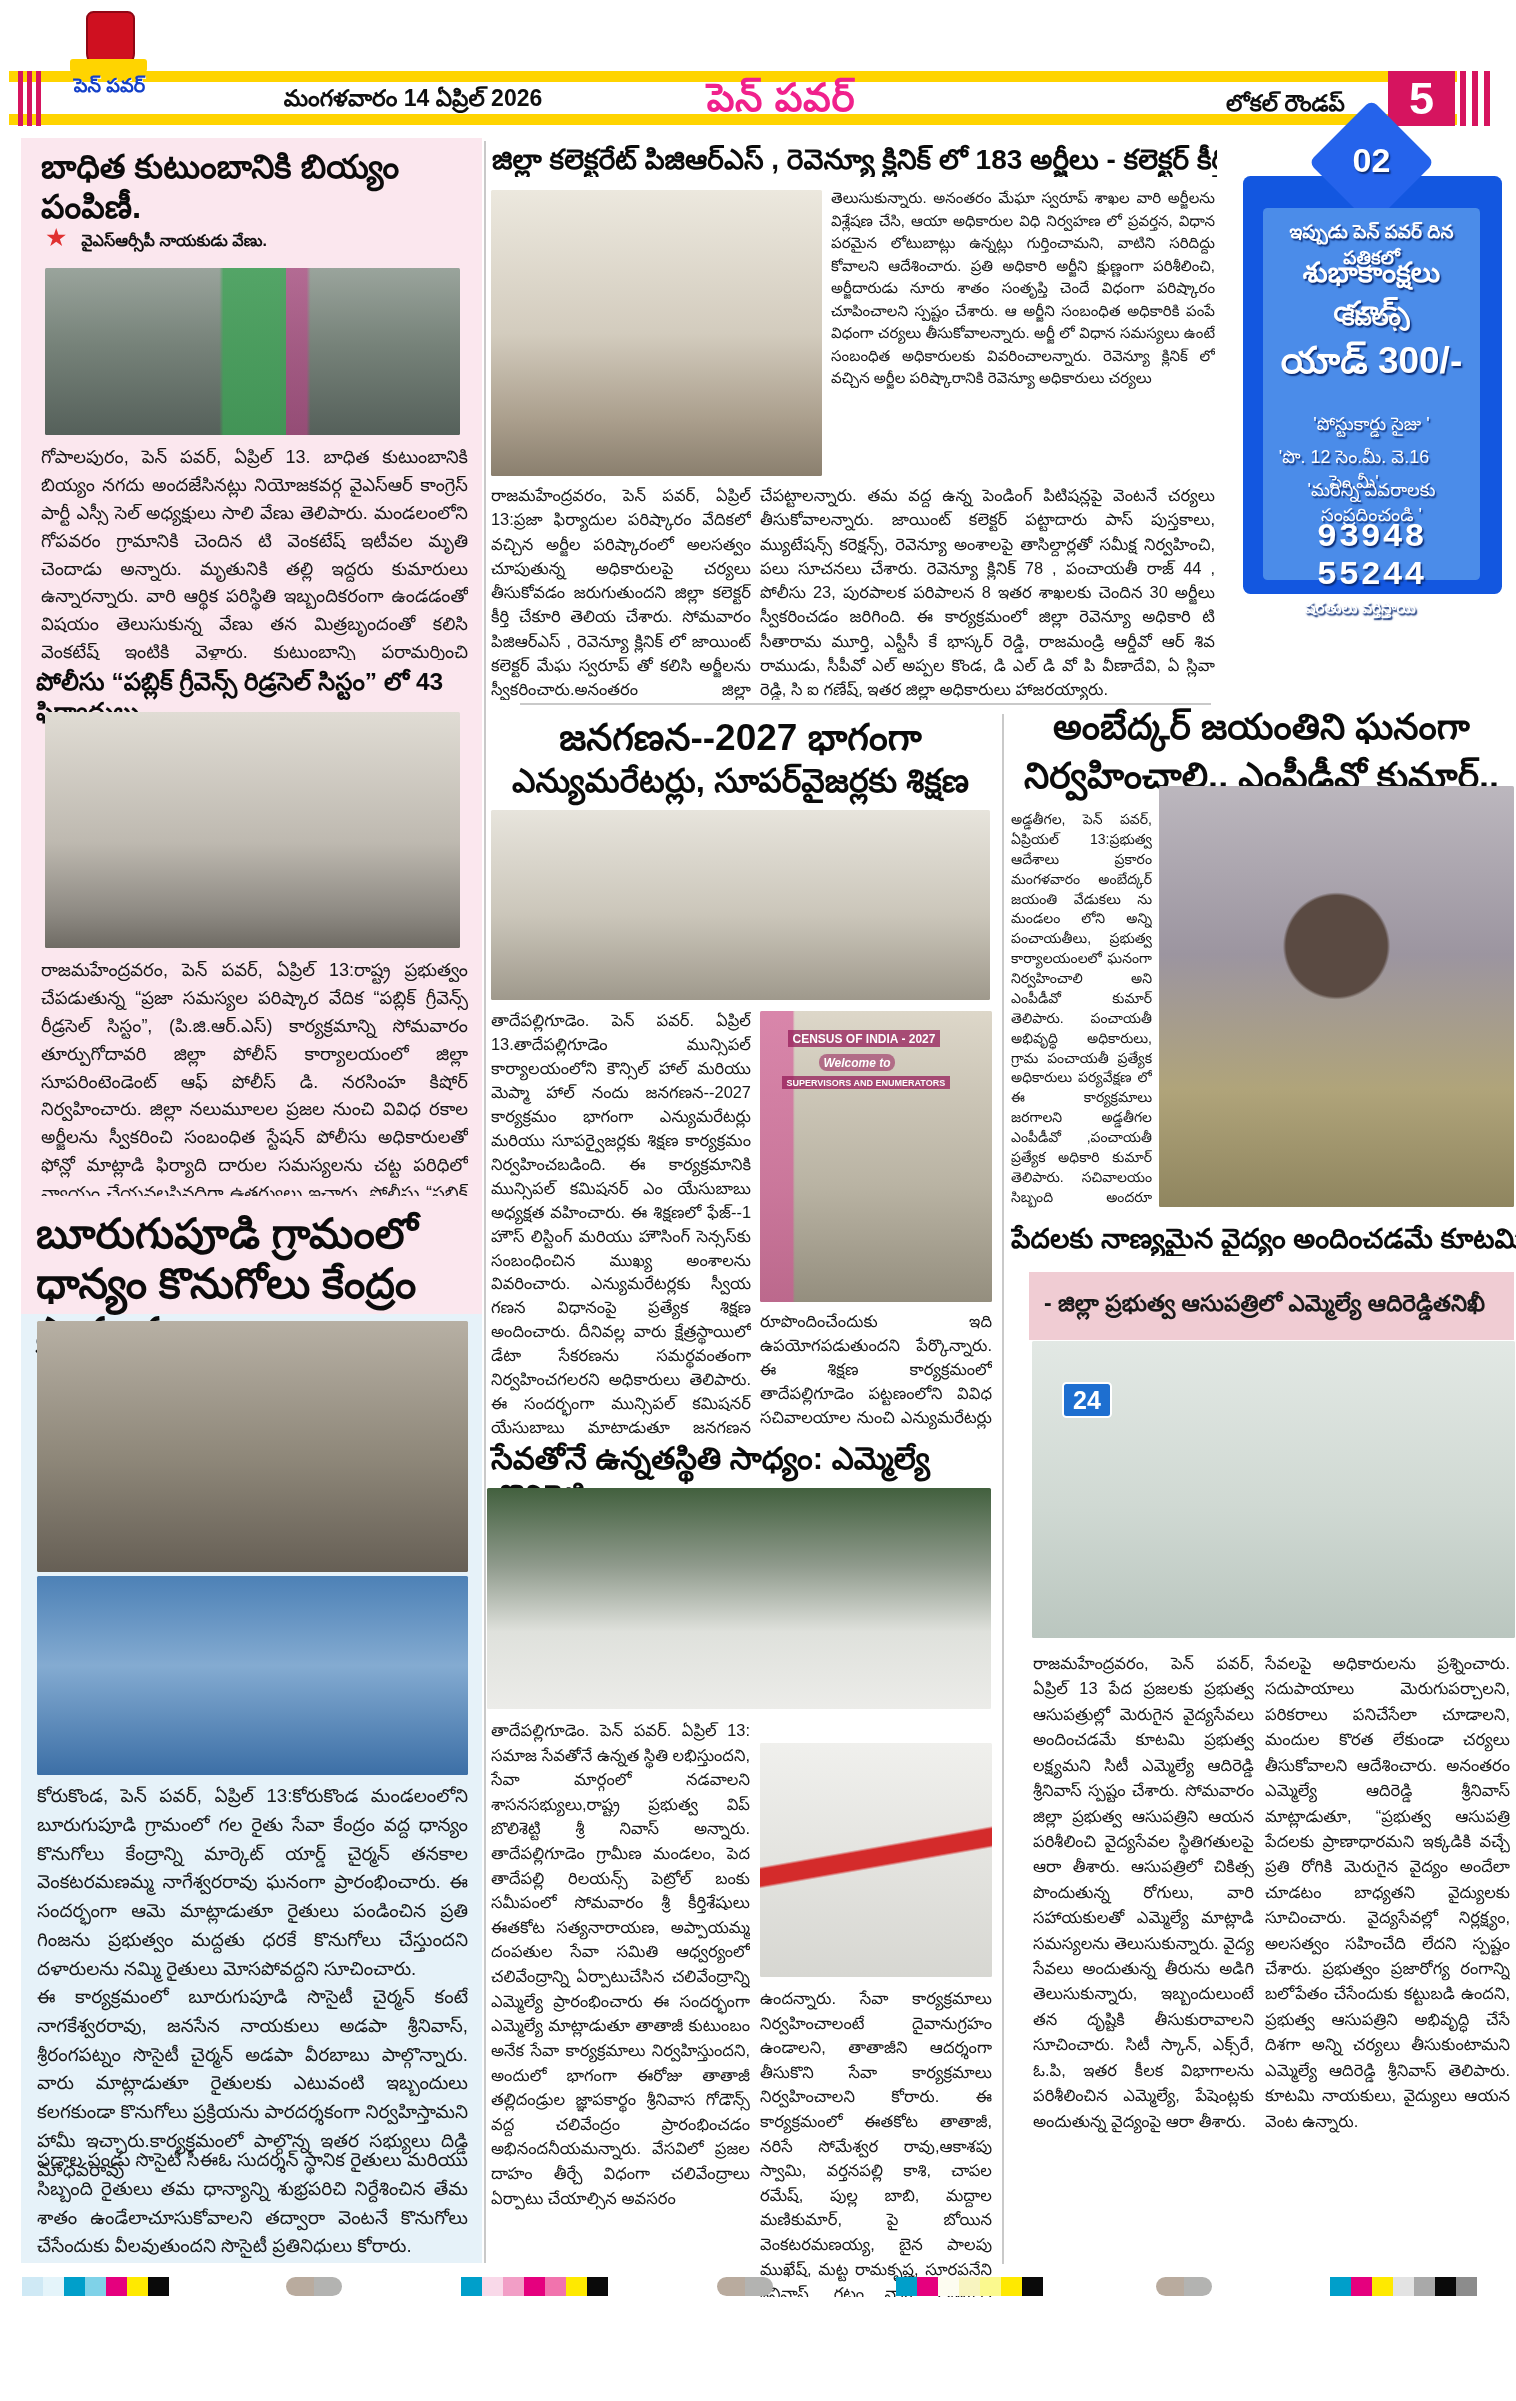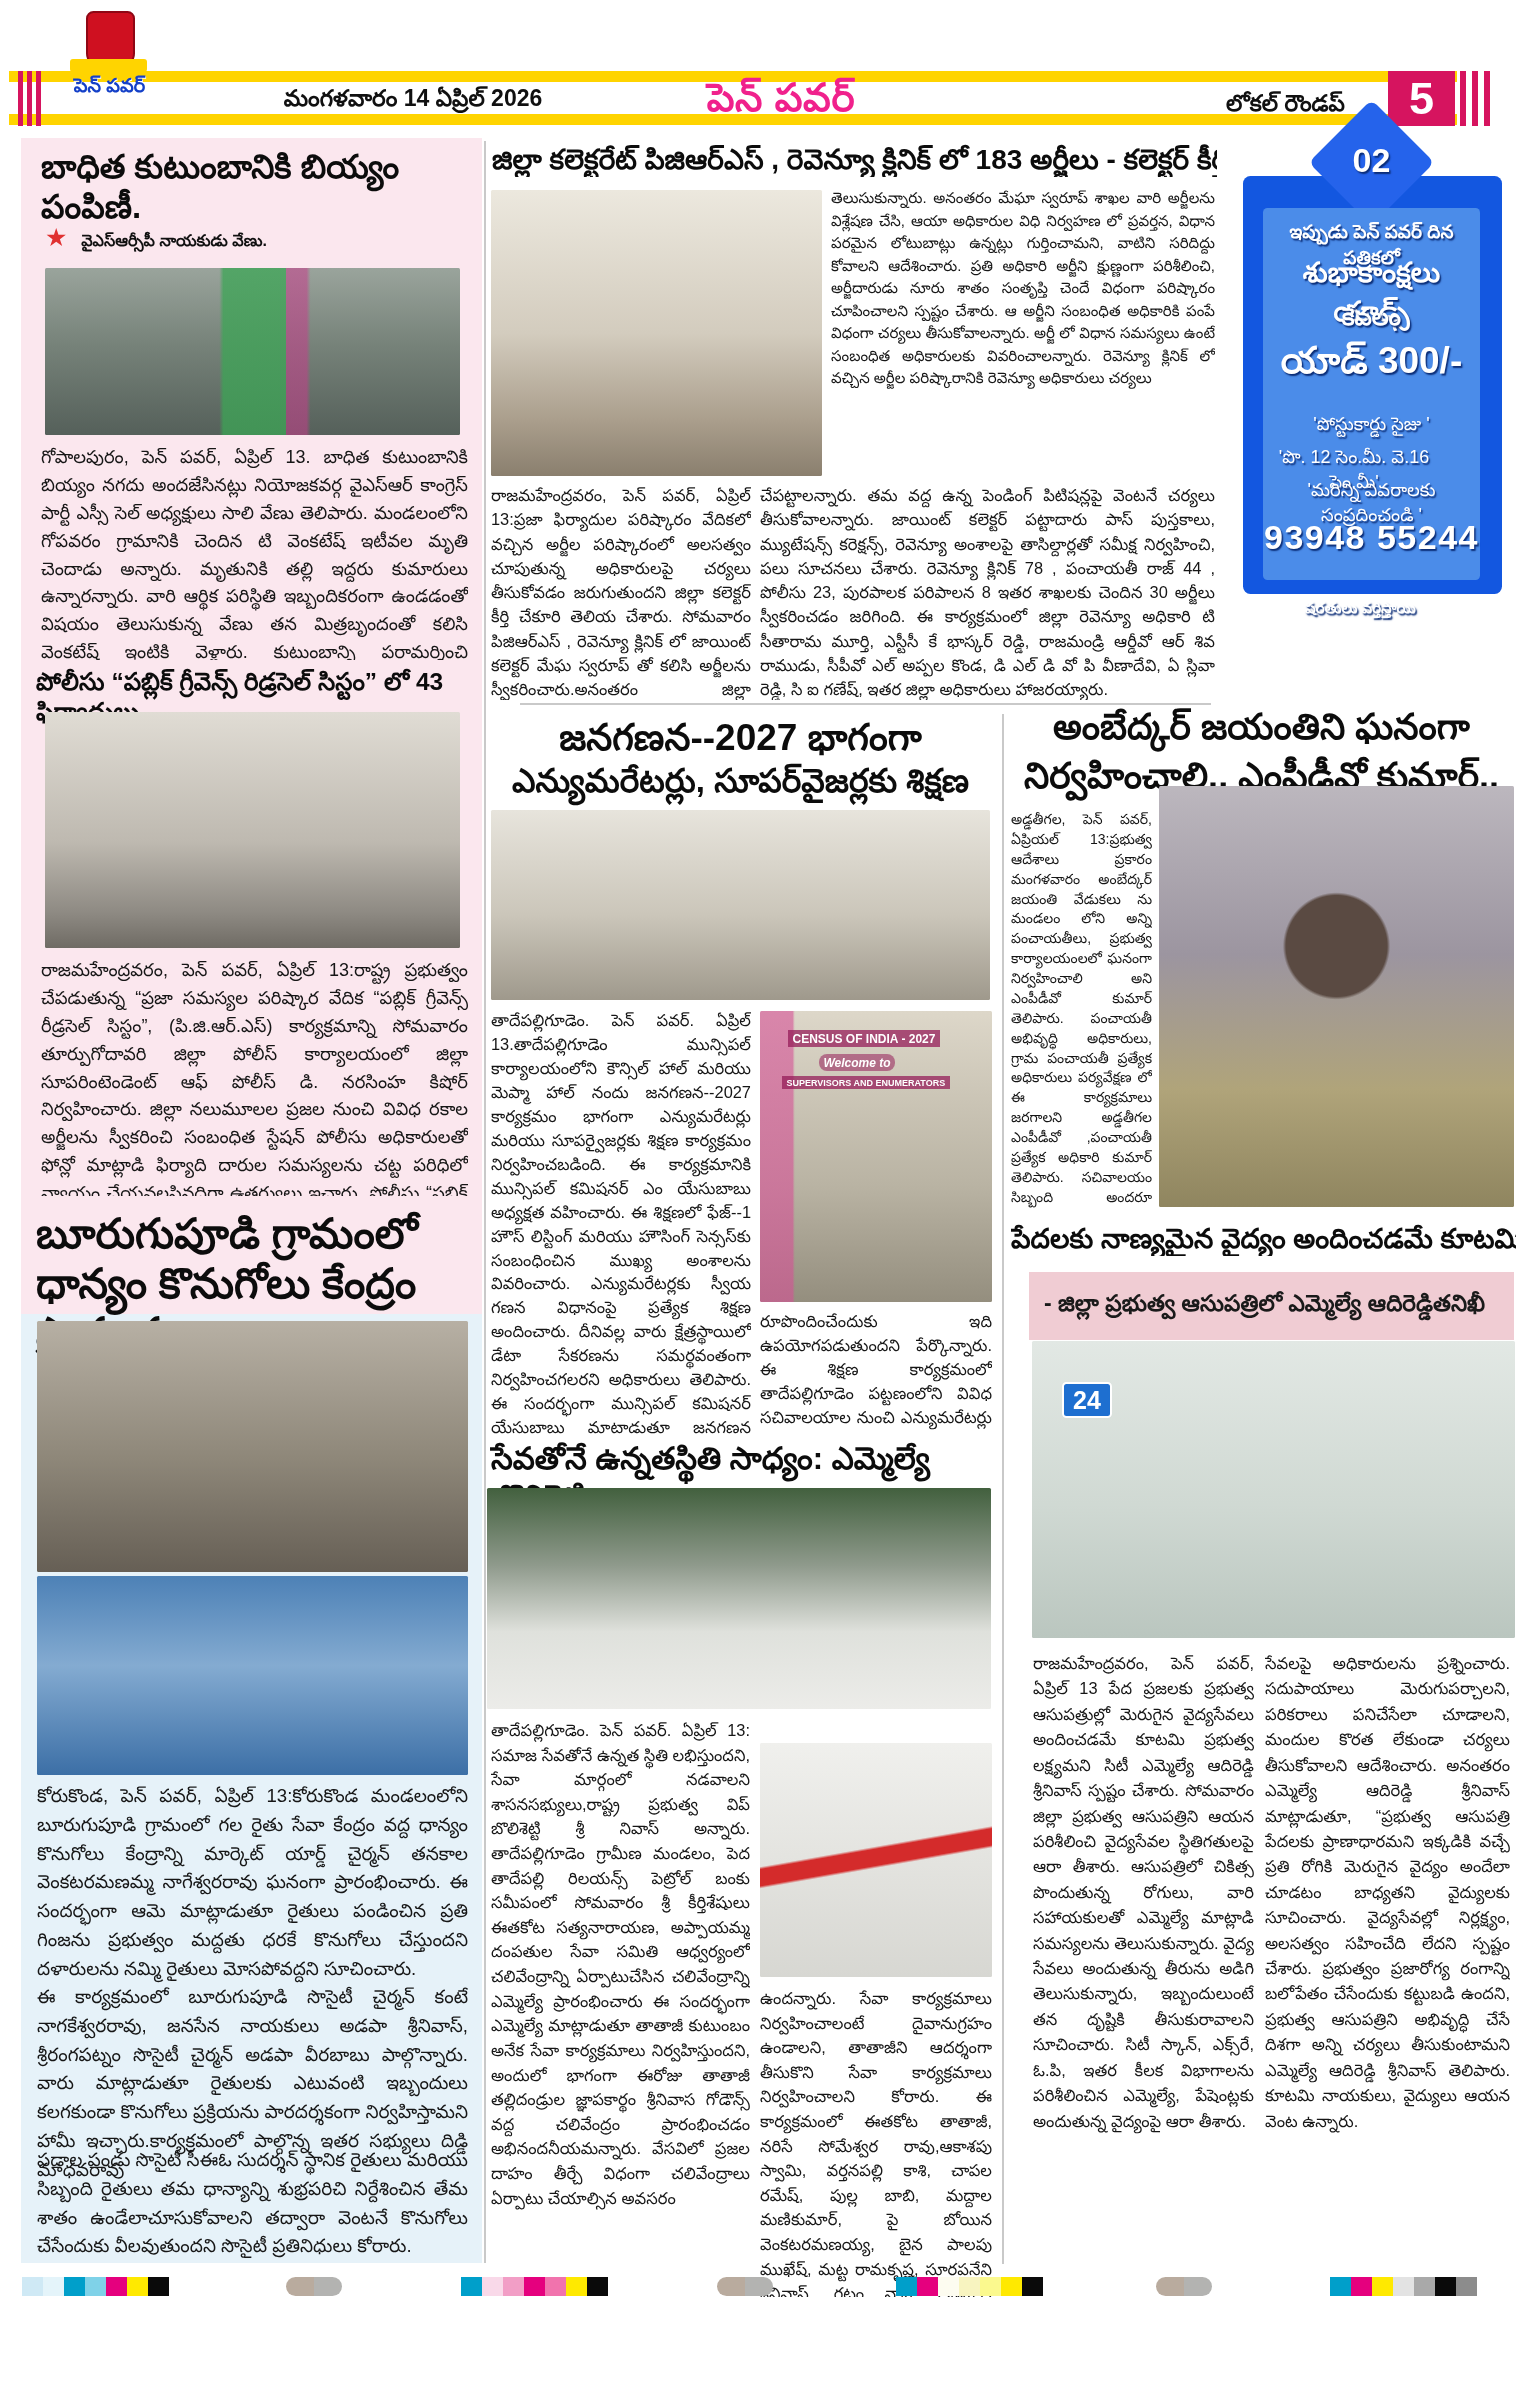--- a/index.html
+++ b/index.html
@@ -137,21 +137,21 @@
     <div class="abs ad-diamond" style="left:97px;top:7.4px;width:89px;height:89px;"></div>
     <div class="abs ad-t" style="left:97px;top:30px;width:89px;font-size:34px;">02</div>
     <div class="abs ad-inner" style="left:33px;top:97px;width:217px;height:372px;"></div>
     <div class="abs ad-t" style="left:33px;top:110px;width:217px;font-size:18.6px;">ఇప్పుడు పెన్ పవర్ దిన పత్రికలో</div>
     <div class="abs ad-t" style="left:33px;top:146px;width:217px;font-size:28px;">శుభాకాంక్షలు యాడ్స్</div>
     <div class="abs ad-t" style="left:33px;top:192px;width:217px;font-size:24px;">కేవలం</div>
     <div class="abs ad-t" style="left:33px;top:229px;width:217px;font-size:37px;">యాడ్ 300/-</div>
     <div class="abs ad-t" style="left:33px;top:303px;width:217px;font-size:18px;font-weight:normal;">'పోస్టుకార్డు సైజు '</div>
     <div class="abs ad-t" style="left:33px;top:336px;width:182px;font-size:18px;font-weight:normal;">'పొ. 12 సెం.మీ. వె.16 సెం.మీ'</div>
     <div class="abs ad-t" style="left:33px;top:369px;width:217px;font-size:18px;font-weight:normal;">'మరిన్ని వివరాలకు సంప్రదించండి '</div>
-    <div class="abs ad-t" style="left:33px;top:407px;width:217px;font-size:34px;letter-spacing:1.5px;">93948 55244</div>
+    <div class="abs ad-t" style="left:33px;top:407px;width:217px;font-size:34px;letter-spacing:1.5px;font-family:Liberation Mono, monospace;">93948 55244</div>
     <div class="abs ad-t" style="left:1px;top:488px;width:259px;font-size:15px;font-weight:bold;">షరతులు వర్తిస్తాయి</div>
   </div>
 
   <div class="abs hl" style="left:1012px;top:703px;width:499px;font-size:36px;line-height:1.35;text-align:center;">అంబేద్కర్ జయంతిని ఘనంగా నిర్వహించాలి.. ఎంపీడీవో కుమార్..</div>
   <div class="abs body-t" style="left:1011px;top:810px;width:141px;height:398px;font-size:14px;line-height:1.42;overflow:hidden;">అడ్డతీగల, పెన్ పవర్, ఏప్రియల్ 13:ప్రభుత్వ ఆదేశాలు ప్రకారం మంగళవారం అంబేద్కర్ జయంతి వేడుకలు ను మండలం లోని అన్ని పంచాయతీలు, ప్రభుత్వ కార్యాలయంలలో ఘనంగా నిర్వహించాలి అని ఎంపీడీవో కుమార్ తెలిపారు. పంచాయతీ అభివృద్ధి అధికారులు, గ్రామ పంచాయతీ ప్రత్యేక అధికారులు పర్యవేక్షణ లో ఈ కార్యక్రమాలు జరగాలని అడ్డతీగల ఎంపీడీవో ,పంచాయతీ ప్రత్యేక అధికారి కుమార్ తెలిపారు. సచివాలయం సిబ్బంది అందరూ తప్పనిసరిగా హాజరై బాబా సాహెబ్ అంబేద్కర్ కు నివాళలు అర్పించాలని, తమ కార్యాలయ సిబ్బందికి ,పంచాయతీ సిబ్బందికి ఎంపీడీవో కుమార్ ఆదేశాలు జారీ చేశారు.</div>
   <div class="abs photo ph-portrait" style="left:1159px;top:786px;width:355px;height:421px;"></div>
 
   <div class="abs hl" style="left:1011px;top:1222px;width:505px;font-size:27.5px;white-space:nowrap;overflow:hidden;">పేదలకు నాణ్యమైన వైద్యం అందించడమే కూటమి ప్రభుత్వ లక్ష్యం</div>
   <div class="abs" style="left:1029px;top:1272px;width:485px;height:68px;background:#f0ccd3;display:flex;align-items:center;">
     <span style="font-size:23px;font-weight:bold;color:#1a1a1a;padding-left:15px;">- జిల్లా ప్రభుత్వ ఆసుపత్రిలో  ఎమ్మెల్యే ఆదిరెడ్డితనిఖీ</span>

